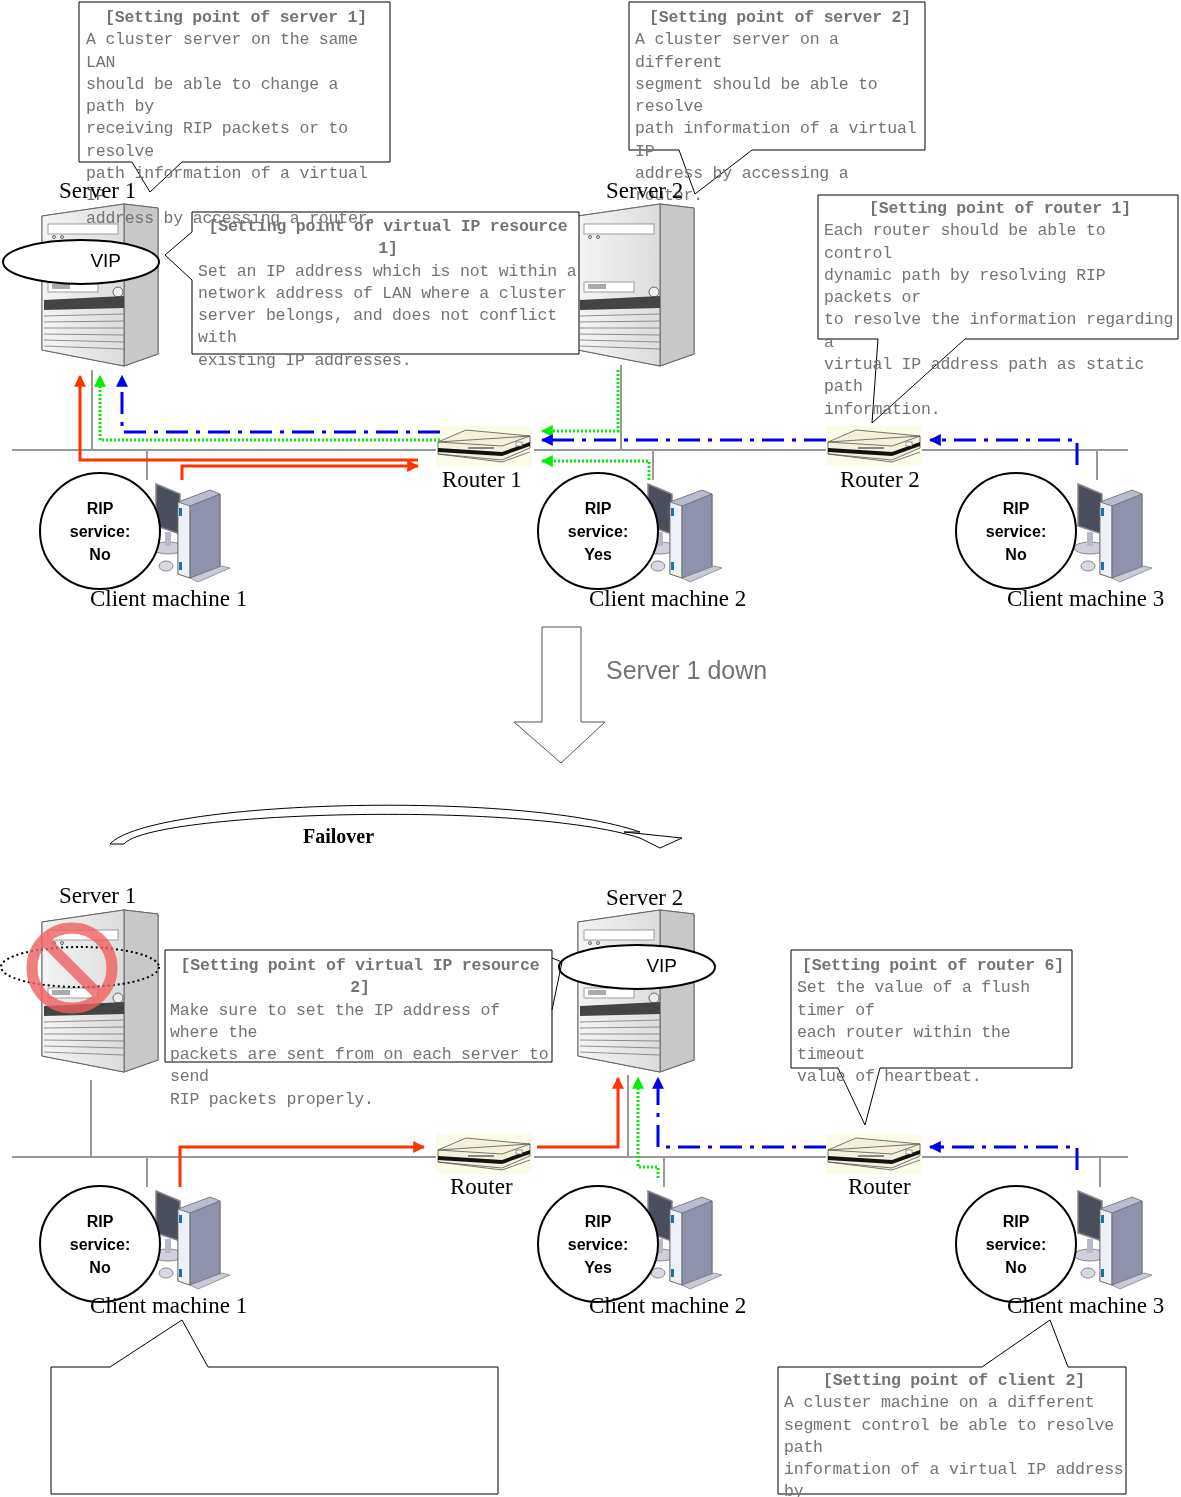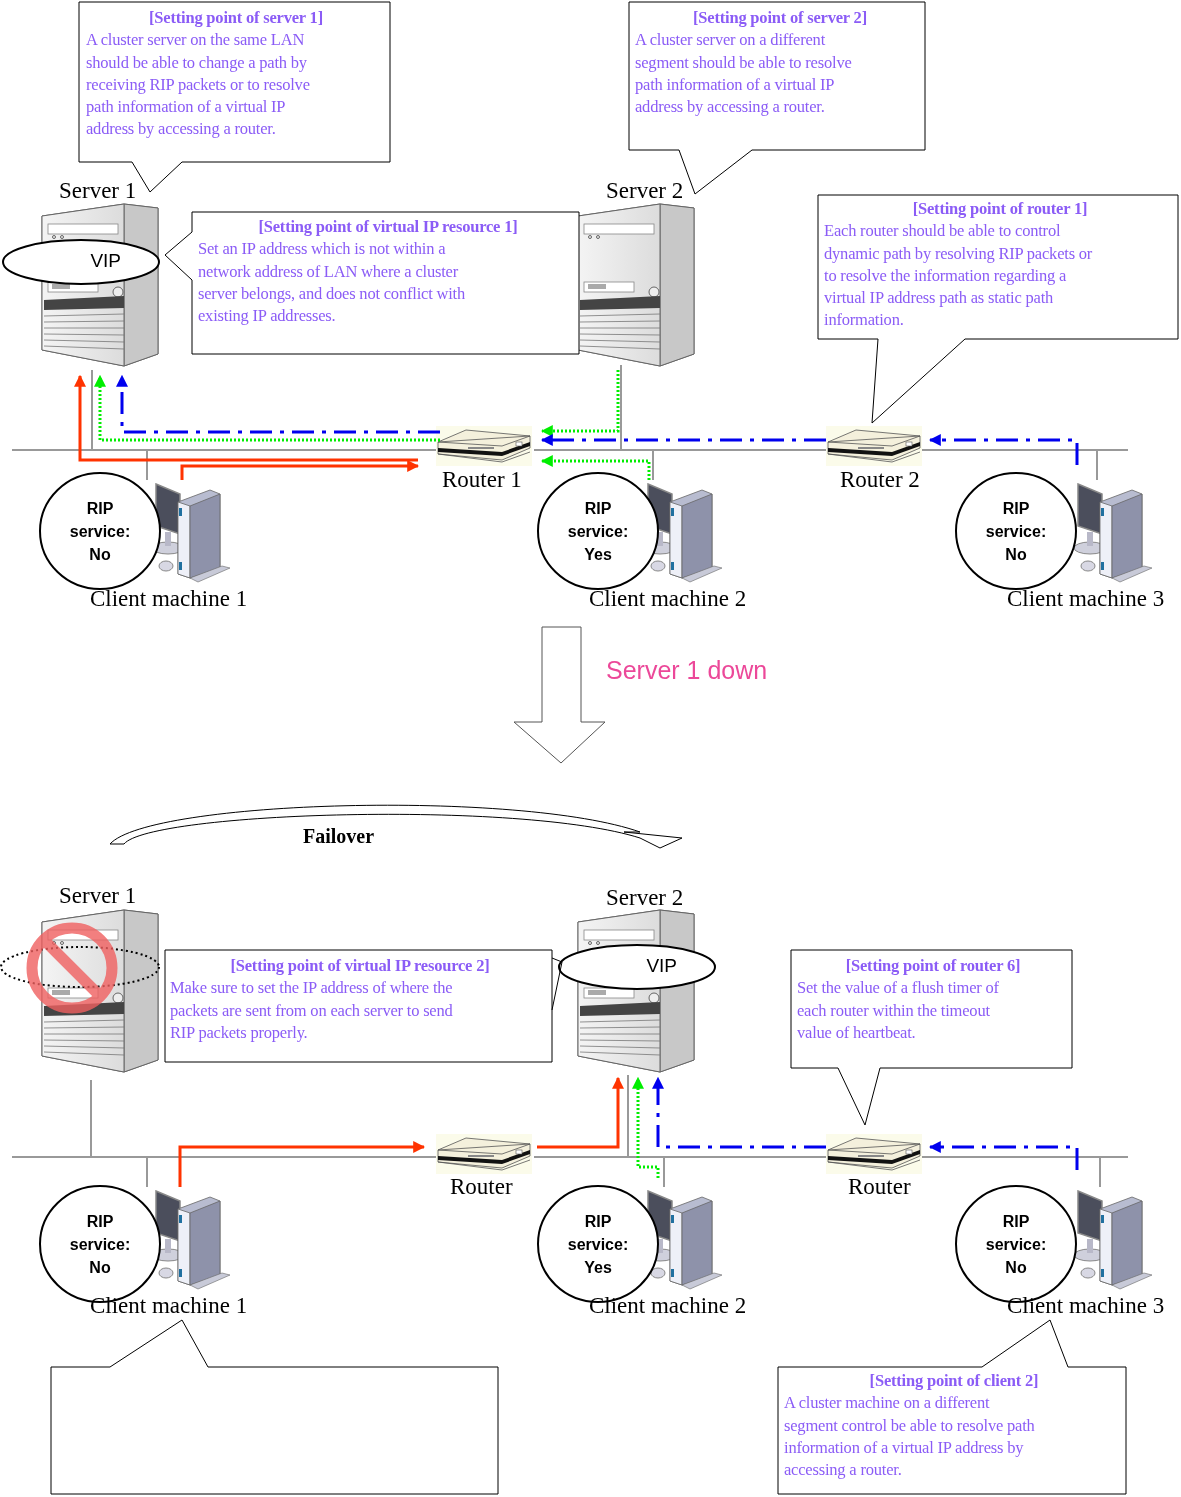--- a/index.html
+++ b/index.html
@@ -1,24 +1,24 @@
 <!DOCTYPE html>
 <html><head>
 <meta charset="utf-8">
 <style>
   html, body { margin: 0; padding: 0; background: #ffffff; }
   body { width: 1181px; height: 1497px; position: relative; overflow: hidden; font-family: "Liberation Sans", sans-serif; }
   #diagram { position: absolute; left: 0; top: 0; width: 1181px; height: 1497px; }
-  .callout-text { position: absolute; font-family: Liberation Serif, serif; font-size: 16.5px; line-height: 22.3px; color: #8b5cf6; letter-spacing: -0.2px; }
+  .callout-text { position: absolute; font-family: Liberation Mono, monospace; font-size: 16.5px; line-height: 22.3px; color: #737373; letter-spacing: -0.2px; }
   .callout-title { display: block; text-align: center; font-weight: bold; }
   .callout-body { display: block; white-space: pre-line; }
   .device-label { position: absolute; font-family: "Liberation Serif", serif; font-size: 23px; color: #000; white-space: nowrap; }
   .rip-text { position: absolute; font-family: "Liberation Sans", sans-serif; font-weight: bold; font-size: 16px; line-height: 23px; text-align: center; width: 110px; }
   .vip-text { position: absolute; font-family: "Liberation Sans", sans-serif; font-weight: normal; font-size: 19px; text-align: right; width: 80px; }
-  .big-label { position: absolute; font-family: "Liberation Sans", sans-serif; font-size: 25px; color: #ec4899; white-space: nowrap; }
+  .big-label { position: absolute; font-family: "Liberation Sans", sans-serif; font-size: 25px; color: #737373; white-space: nowrap; }
   .failover-label { position: absolute; font-family: "Liberation Serif", serif; font-weight: bold; font-size: 20px; white-space: nowrap; }
 </style>
 </head>
 <body>
 
 <svg id="diagram" width="1181" height="1497" viewBox="0 0 1181 1497" xmlns="http://www.w3.org/2000/svg">
   <defs>
     <linearGradient id="srvFront" x1="0" x2="1" y1="0" y2="0">
       <stop offset="0" stop-color="#f4f4f4"></stop>
       <stop offset="1" stop-color="#dcdcdc"></stop>

